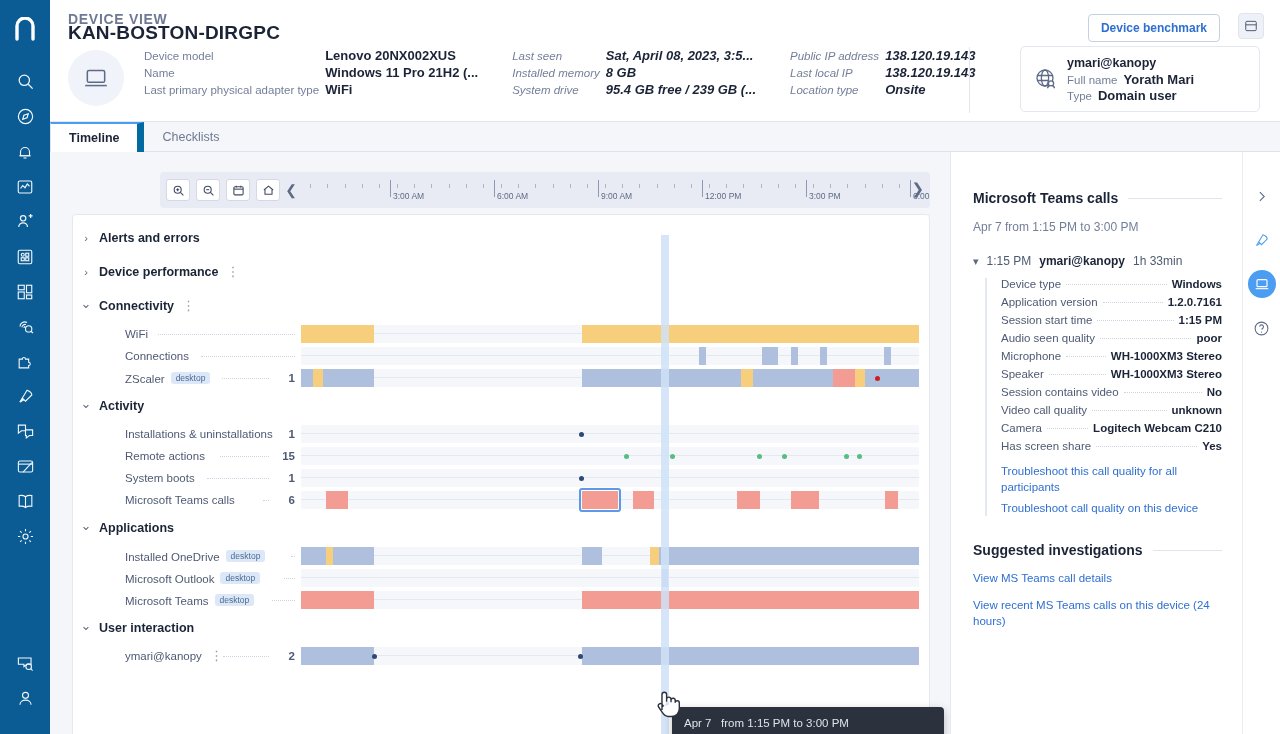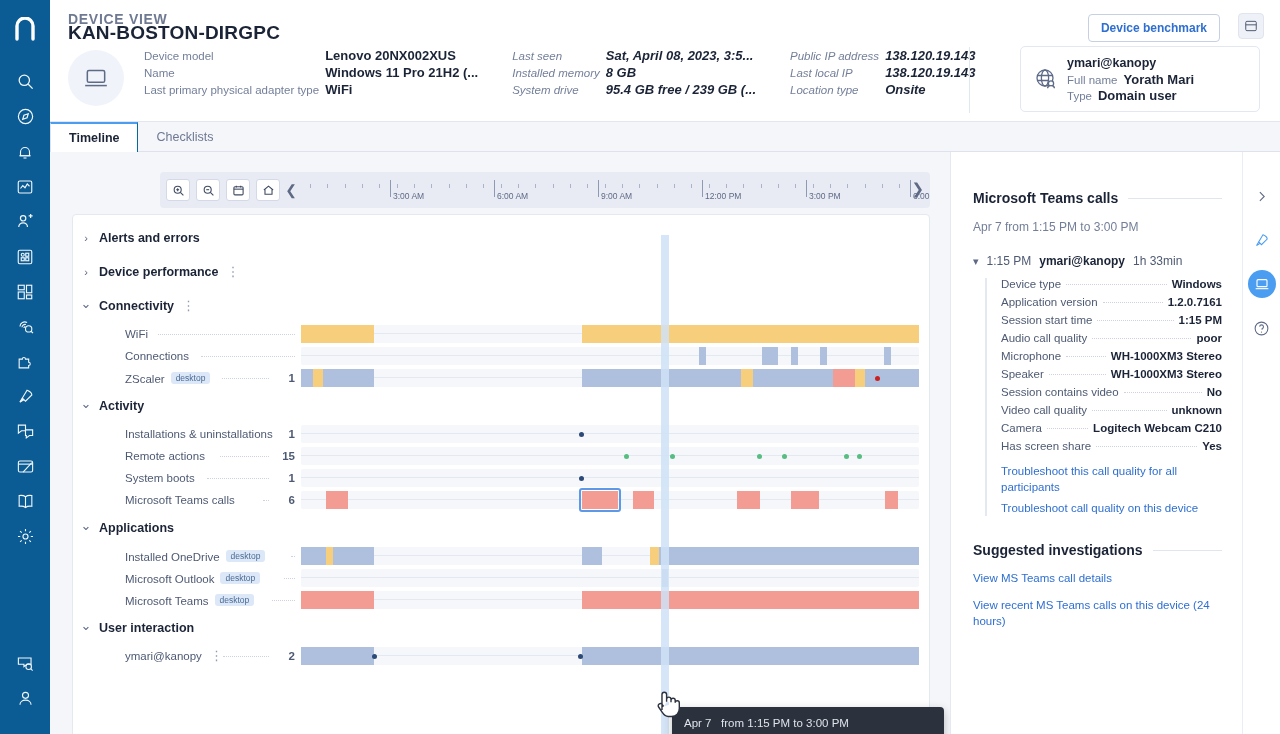--- a/index.html
+++ b/index.html
@@ -91,21 +91,21 @@
     position: absolute; left: 50px; top: 122px; width: 1230px; height: 30px;
     background: #f4f6fa; border-bottom: 1px solid #dde2ec; display: flex;
   }
   .tab {
     padding: 0 18px; height: 30px; line-height: 30px;
     font-size: 12.5px; color: #6f7992; cursor: pointer;
   }
   .tab.active {
     background: #fff; color: #1b2437; font-weight: bold;
     border-top: 2px solid #4a9df0; line-height: 28px;
-    border-left: 1px solid #dde2ec; border-right: 1px solid #0369a1;
+    border-left: 1px solid #dde2ec; border-right: 7px solid #0369a1;
   }
 
   
   .body {
     position: absolute; left: 50px; top: 152px; width: 1230px; height: 582px;
     background: #f4f6fa;
   }
 
   
   .tl-toolbar {
@@ -711,21 +711,21 @@
             <span class="k">Application version</span>
             <span class="lead"></span>
             <span class="v">1.2.0.7161</span>
           </div>
           <div class="kv">
             <span class="k">Session start time</span>
             <span class="lead"></span>
             <span class="v">1:15 PM</span>
           </div>
           <div class="kv">
-            <span class="k">Audio call quality</span>
+            <span class="k">Audio seen quality</span>
             <span class="lead"></span>
             <span class="v">poor</span>
           </div>
           <div class="kv">
             <span class="k">Microphone</span>
             <span class="lead"></span>
             <span class="v">WH-1000XM3 Stereo</span>
           </div>
           <div class="kv">
             <span class="k">Speaker</span>

